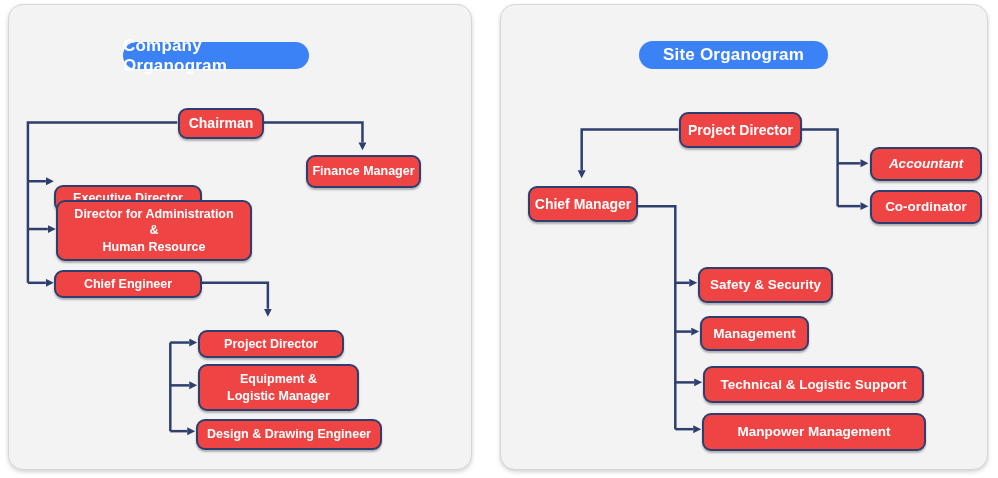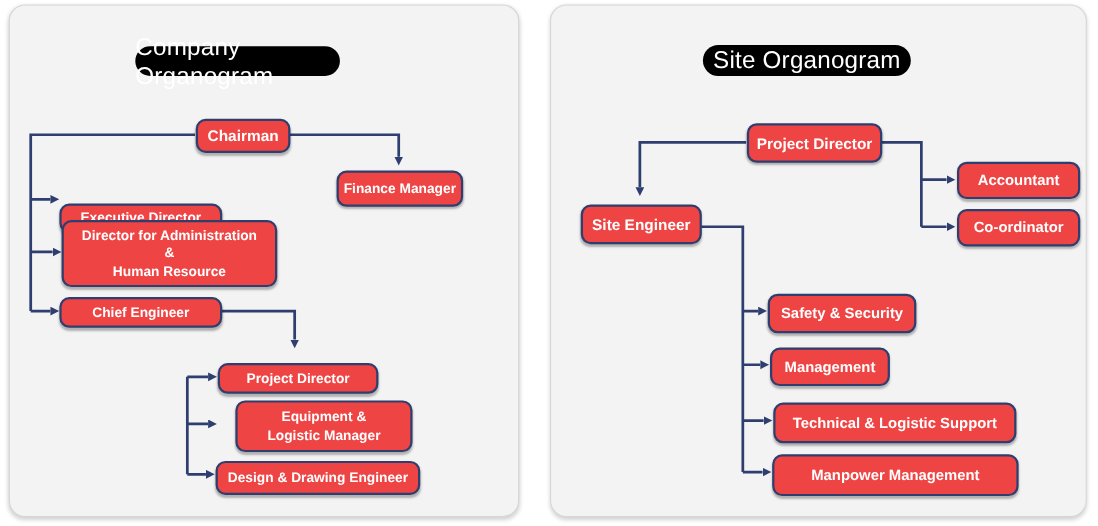--- a/index.html
+++ b/index.html
@@ -26,24 +26,24 @@
   #left-panel  { left: 8px;   top: 4px; width: 464px; height: 466px; }
   #right-panel { left: 500px; top: 4px; width: 488px; height: 466px; }
   .svg-layer {
     position: absolute;
     left: 0; top: 0;
     width: 100%; height: 100%;
     pointer-events: none;
   }
   .title-pill {
     position: absolute;
-    background: #000000;
+    background: #3b82f6;
     color: #ffffff;
-    font-weight: normal;
-    font-size: 22px;
+    font-weight: bold;
+    font-size: 17px;
     letter-spacing: 0.2px;
     border-radius: 14px;
     display: flex;
     align-items: center;
     justify-content: center;
     box-sizing: border-box;
   }
   .node {
     position: absolute;
     background: #ef4444;
@@ -65,28 +65,28 @@
   .node.md { font-size: 13.5px; }
 
   
   #lp-title      { left: 114px; top: 37px;  width: 186px; height: 27px; }
   #lp-chairman   { left: 169px; top: 103px; width: 86px;  height: 31px; }
   #lp-finance    { left: 297px; top: 150px; width: 115px; height: 33px; }
   #lp-exec       { left: 45px;  top: 164px; width: 148px; height: 27px; margin-top: 16px; }
   #lp-director   { left: 47px;  top: 195px; width: 196px; height: 61px; }
   #lp-chief      { left: 45px;  top: 265px; width: 148px; height: 28px; }
   #lp-projdir    { left: 189px; top: 325px; width: 146px; height: 28px; }
-  #lp-equip      { left: 205px; top: 359px; width: 161px; height: 47px; }
+  #lp-equip      { left: 189px; top: 359px; width: 161px; height: 47px; }
   #lp-design     { left: 187px; top: 414px; width: 186px; height: 31px; }
 
   
   #rp-title      { left: 138px; top: 36px;  width: 189px; height: 28px; }
   #rp-projdir    { left: 178px; top: 107px; width: 123px; height: 36px; }
   #rp-sitemgr    { left: 27px;  top: 181px; width: 110px; height: 36px; }
-  #rp-accountant { left: 369px; top: 142px; width: 112px; height: 34px; }
+  #rp-accountant { left: 369px; top: 142px; width: 112px; height: 34px; font-style: italic; }
   #rp-coord      { left: 369px; top: 185px; width: 112px; height: 34px; }
   #rp-safety     { left: 197px; top: 262px; width: 135px; height: 36px; }
   #rp-production { left: 199px; top: 311px; width: 109px; height: 35px; }
   #rp-technical  { left: 202px; top: 361px; width: 221px; height: 37px; }
   #rp-manpower   { left: 201px; top: 408px; width: 224px; height: 38px; }
 </style>
 </head>
 <body>
 
 <div id="stage">
@@ -152,21 +152,21 @@
         <path d="M175,279 H189" marker-end="url(#ahR)"></path>
         <path d="M175,328 H191" marker-end="url(#ahR)"></path>
         <path d="M175,379 H194" marker-end="url(#ahR)"></path>
         <path d="M175,426 H193" marker-end="url(#ahR)"></path>
       </g>
     </svg>
 
     <div class="title-pill" id="rp-title">Site Organogram</div>
 
     <div class="node lg" id="rp-projdir">Project Director</div>
-    <div class="node lg" id="rp-sitemgr">Site Engineer</div>
+    <div class="node lg" id="rp-sitemgr">Chief Manager</div>
     <div class="node md" id="rp-accountant">Accountant</div>
     <div class="node md" id="rp-coord">Co-ordinator</div>
     <div class="node md" id="rp-safety">Safety &amp; Security</div>
     <div class="node md" id="rp-production">Management</div>
     <div class="node md" id="rp-manpower">Manpower Management</div>
     <div class="node md" id="rp-technical">Technical &amp; Logistic Support</div>
   </div>
 
 </div>
 

